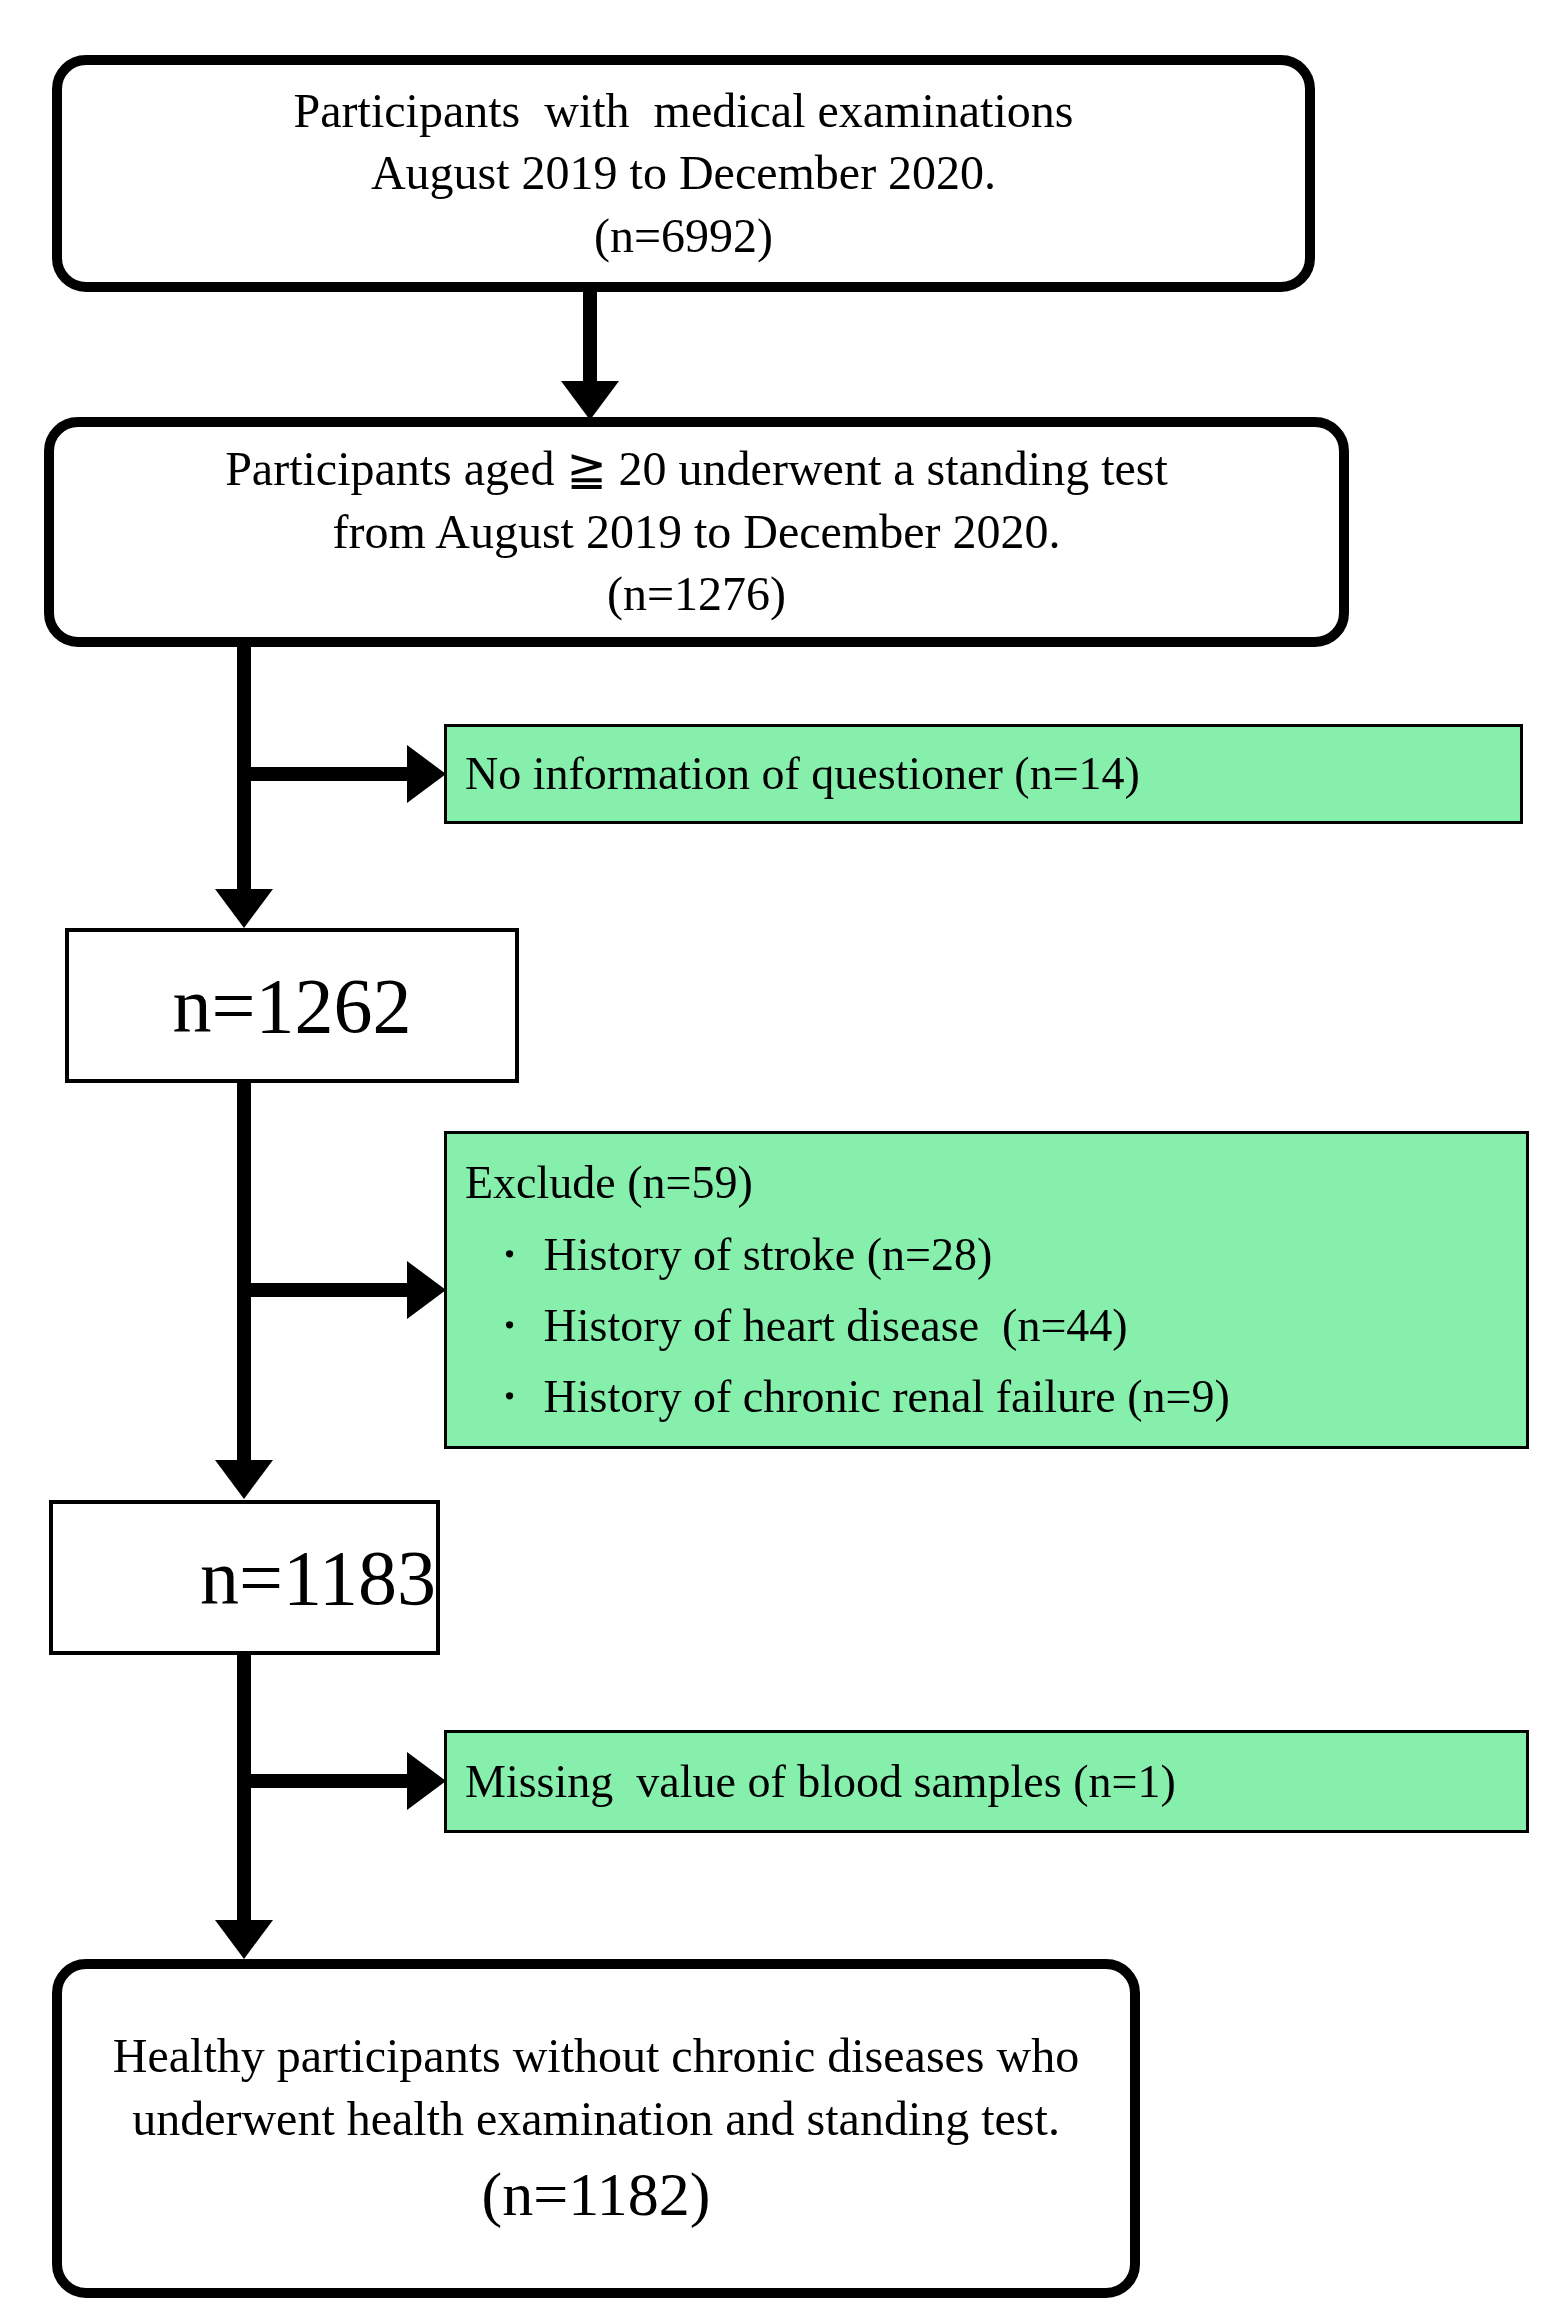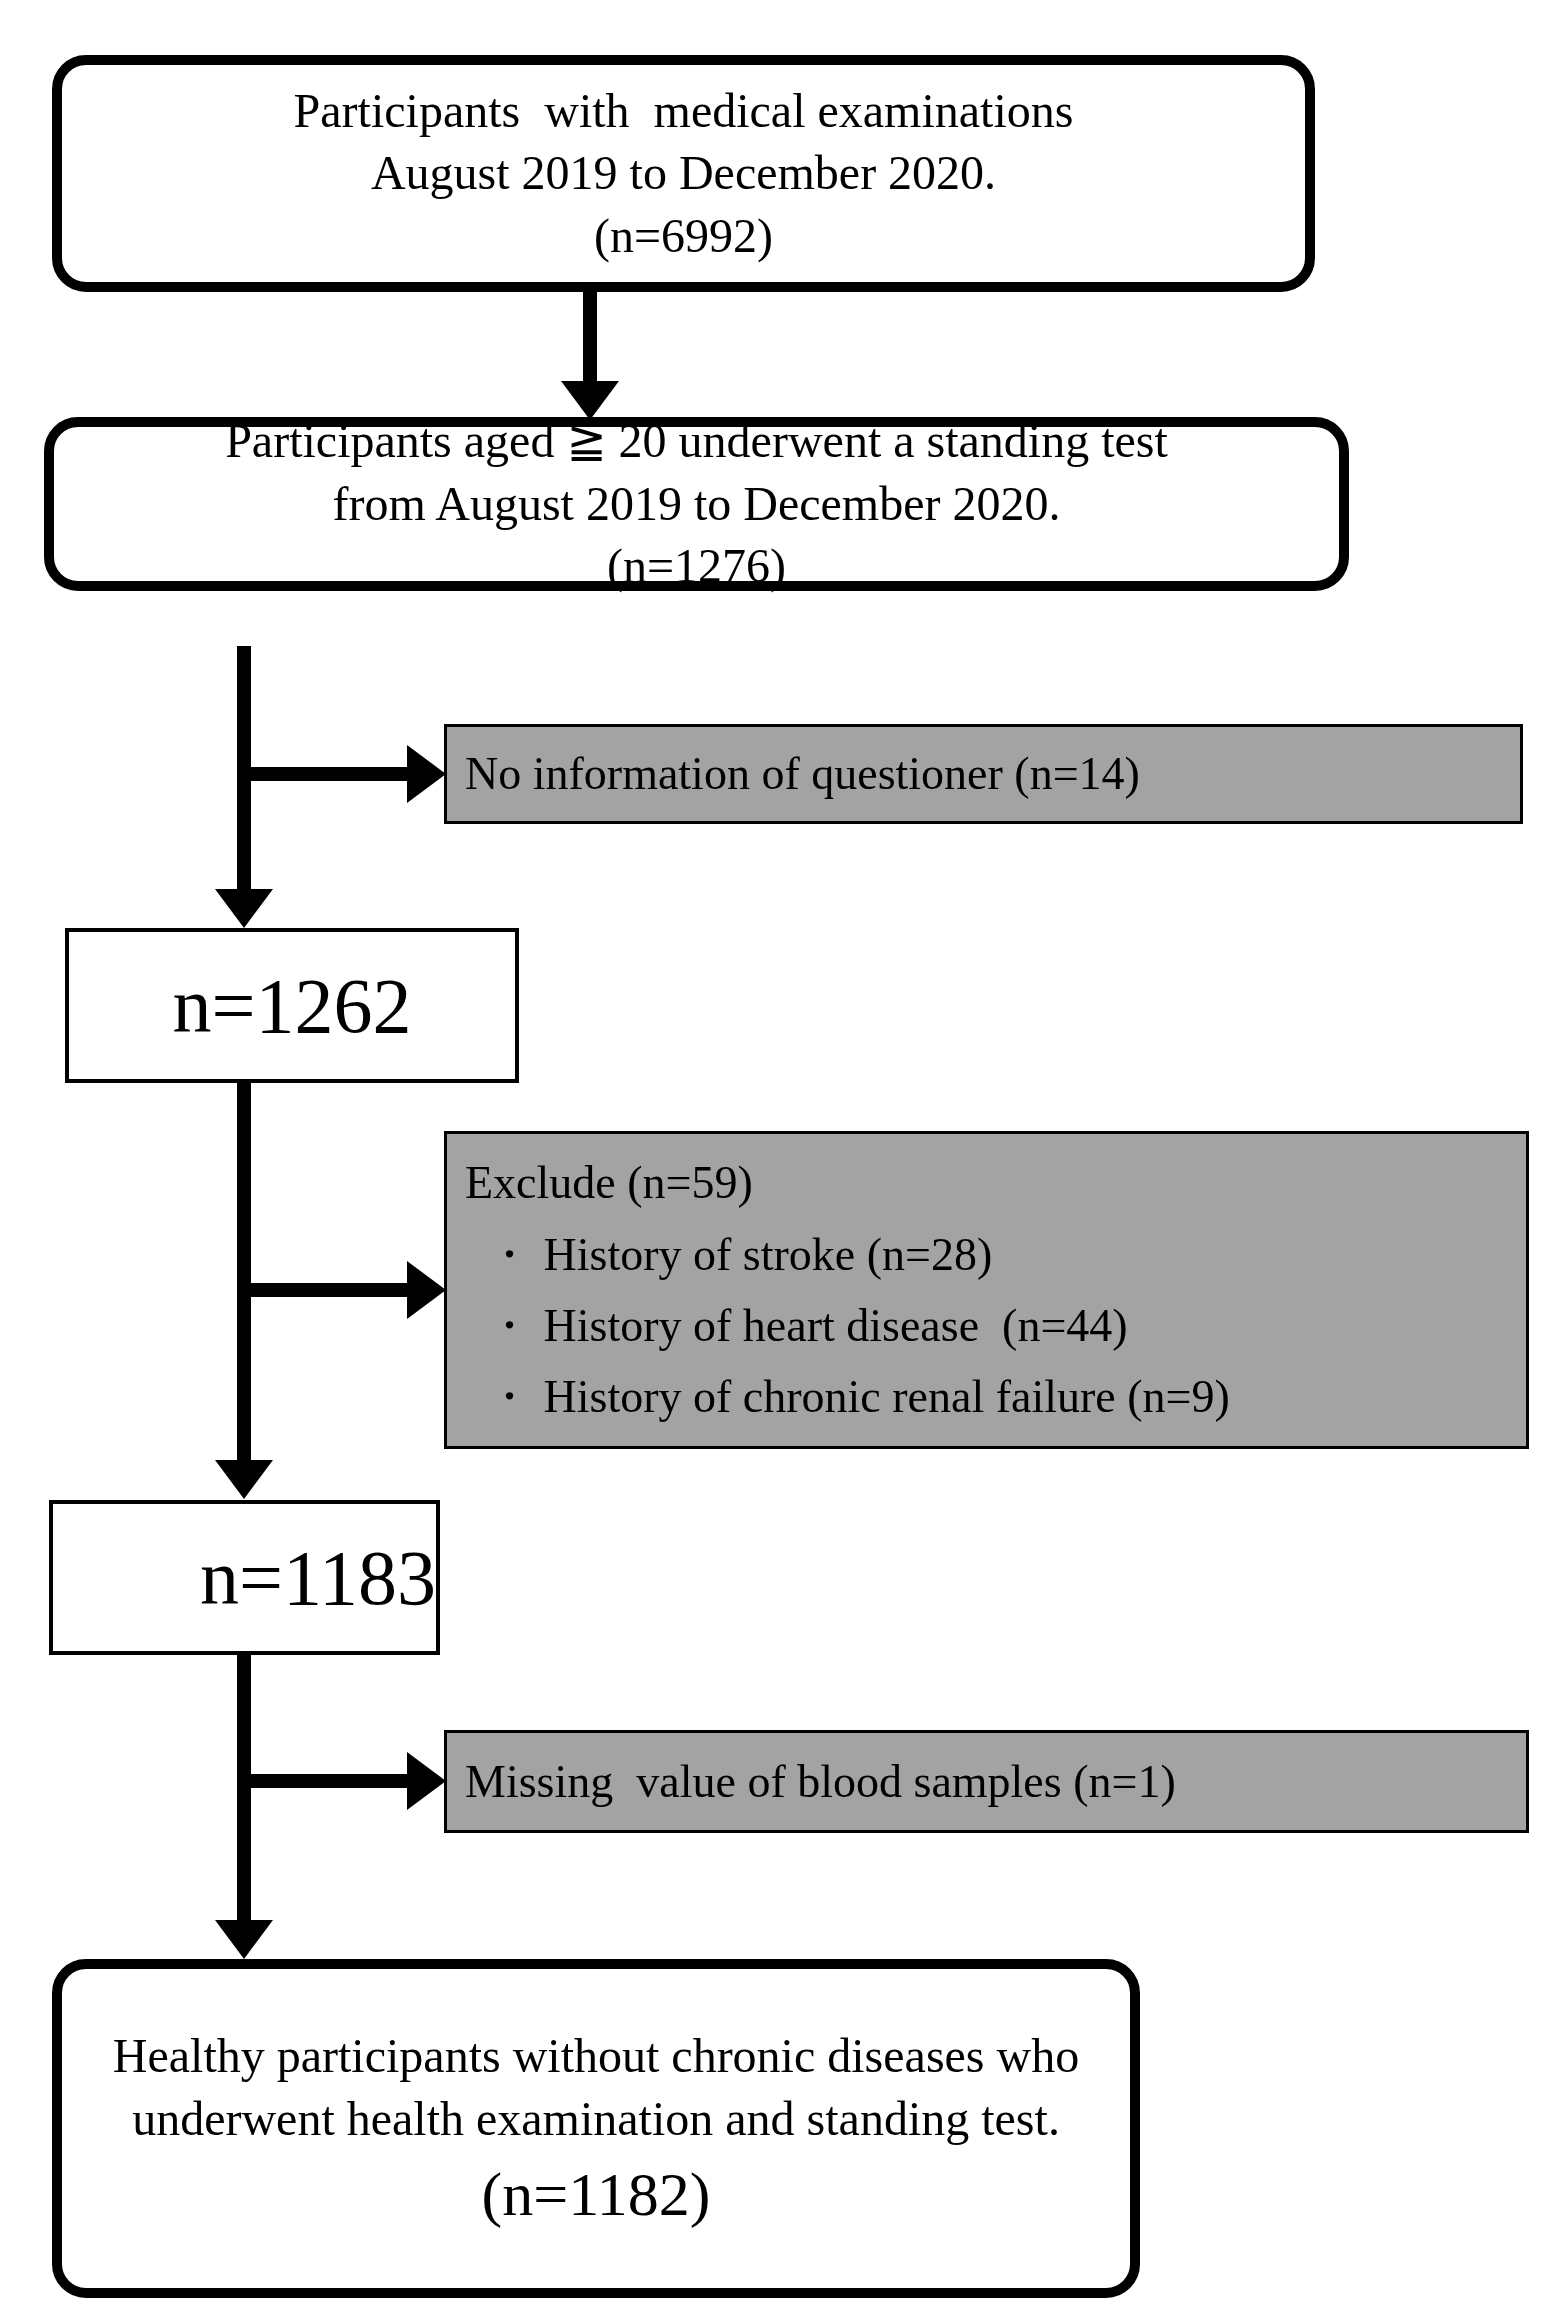--- a/index.html
+++ b/index.html
@@ -20,21 +20,21 @@
     background: #ffffff;
     display: flex;
     flex-direction: column;
     align-items: center;
     justify-content: center;
     text-align: center;
   }
   .thinbox {
     position: absolute;
     border: 3.1px solid #000000;
-    background: #a3a3a3;
+    background: #86efac;
     display: flex;
     flex-direction: column;
     justify-content: center;
   }
   .nbox {
     position: absolute;
     border: 4.2px solid #000000;
     background: #ffffff;
     display: flex;
     align-items: center;
@@ -68,21 +68,21 @@
 
   <div class="box" style="left:52px; top:55px; width:1263px; height:237px;">
     <div class="bline">Participants  with  medical examinations</div>
     <div class="bline">August 2019 to December 2020.</div>
     <div class="bline">(n=6992)</div>
   </div>
 
   <div class="vshaft" style="left:583px; top:290px; height:95px;"></div>
   <div class="head-down" style="left:561px; top:381px;"></div>
 
-  <div class="box" style="left:44px; top:417px; width:1305px; height:174px;">
+  <div class="box" style="left:44px; top:417px; width:1305px; height:230px;">
     <div class="bline">Participants aged ≧ 20 underwent a standing test</div>
     <div class="bline">from August 2019 to December 2020.</div>
     <div class="bline">(n=1276)</div>
   </div>
 
   <div class="vshaft" style="left:237px; top:646px; height:247px;"></div>
   <div class="head-down" style="left:215px; top:889px;"></div>
 
   <div class="hshaft" style="left:237px; top:767px; width:172px;"></div>
   <div class="head-right" style="left:407px; top:745px;"></div>

